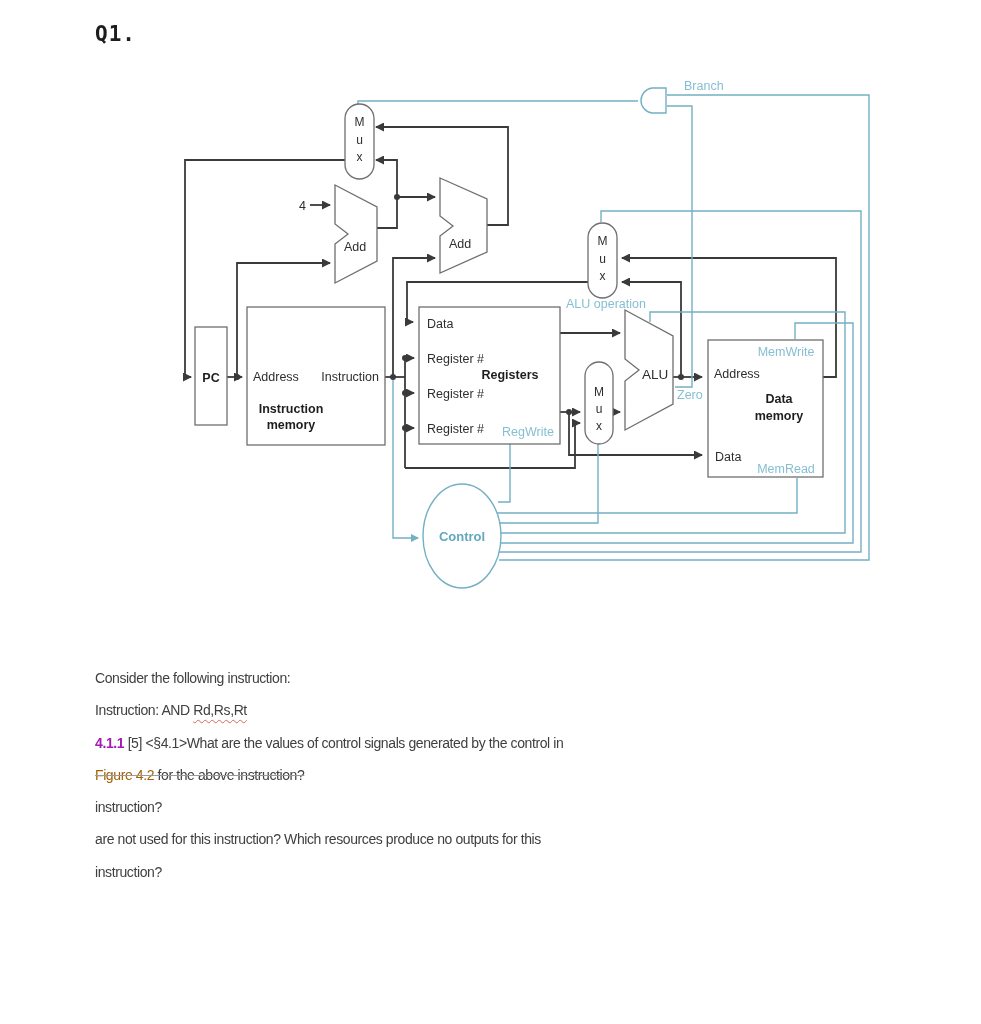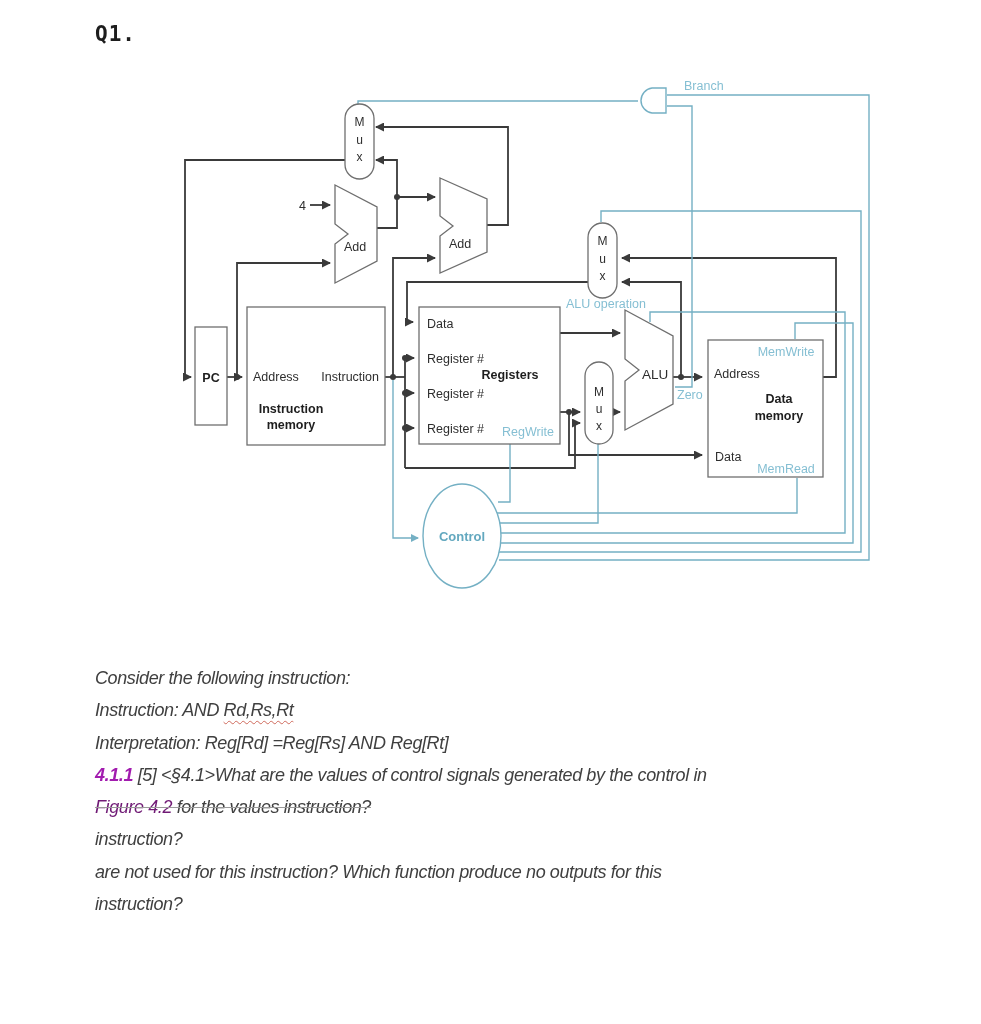--- a/index.html
+++ b/index.html
@@ -15,27 +15,27 @@
   .cbox{fill:#ffffff;stroke:#74b0c4;stroke-width:1.4;}
   .dot{fill:#3a3a3a;stroke:none;}
   text{font-family:"Liberation Sans",sans-serif;}
   .tl{font-size:12.5px;fill:#2e2e2e;}
   .tb{font-size:12.5px;font-weight:bold;fill:#1e1e1e;}
   .tc{font-size:12.5px;fill:#85bfd3;}
   .tcb{font-size:13px;font-weight:bold;fill:#63a8bf;}
   .mux{font-size:12px;fill:#2e2e2e;text-anchor:middle;}
   
   .body-text{position:absolute;left:95px;top:662px;width:810px;color:#404040;
-             font-size:18px;letter-spacing:-0.4px;font-style:italic;}
+             font-size:14px;letter-spacing:-0.4px;}
   .tline{height:32.3px;line-height:32.3px;white-space:nowrap;}
   .tline b{color:#a21caf;}
   .sp{text-decoration:underline;text-decoration-style:wavy;text-decoration-color:#cf6a5c;
       text-decoration-thickness:1px;text-underline-offset:4px;margin-top:12px;}
   .struck{text-decoration:line-through;text-decoration-color:#9a9a9a;text-decoration-thickness:1px;}
-  .link{color:#701a75;}
+  .link{color:#a16207;}
 </style>
 </head>
 <body>
 
 <div class="page">
 
   <div class="q-label">Q1.</div>
 
   <svg class="diagram" width="981" height="648" viewBox="0 0 981 648">
     <defs>
@@ -152,21 +152,20 @@
     <g>
       <text class="mux" x="599" y="396">M</text>
       <text class="mux" x="599" y="413">u</text>
       <text class="mux" x="599" y="430">x</text>
     </g>
   </svg>
 
   <div class="body-text">
     <div class="tline"><span>Consider the following instruction:</span></div>
     <div class="tline"><span>Instruction: AND </span><span class="sp">Rd,Rs,Rt</span></div>
-    <div class="tline"><span>Interpretation: Reg[Rd] =Reg[Rs] AND Reg[Rt]</span></div>
     <div class="tline"><b>4.1.1</b><span> [5] &lt;§4.1&gt;What are the values of control signals generated by the control in</span></div>
-    <div class="tline struck"><span class="link">Figure 4.2</span><span> for the values instruction?</span></div>
+    <div class="tline struck"><span class="link">Figure 4.2</span><span> for the above instruction?</span></div>
     <div class="tline"><span>instruction?</span></div>
-    <div class="tline"><span>are not used for this instruction? Which function produce no outputs for this</span></div>
+    <div class="tline"><span>are not used for this instruction? Which resources produce no outputs for this</span></div>
     <div class="tline"><span>instruction?</span></div>
   </div>
 
 </div>
 
 </body></html>

